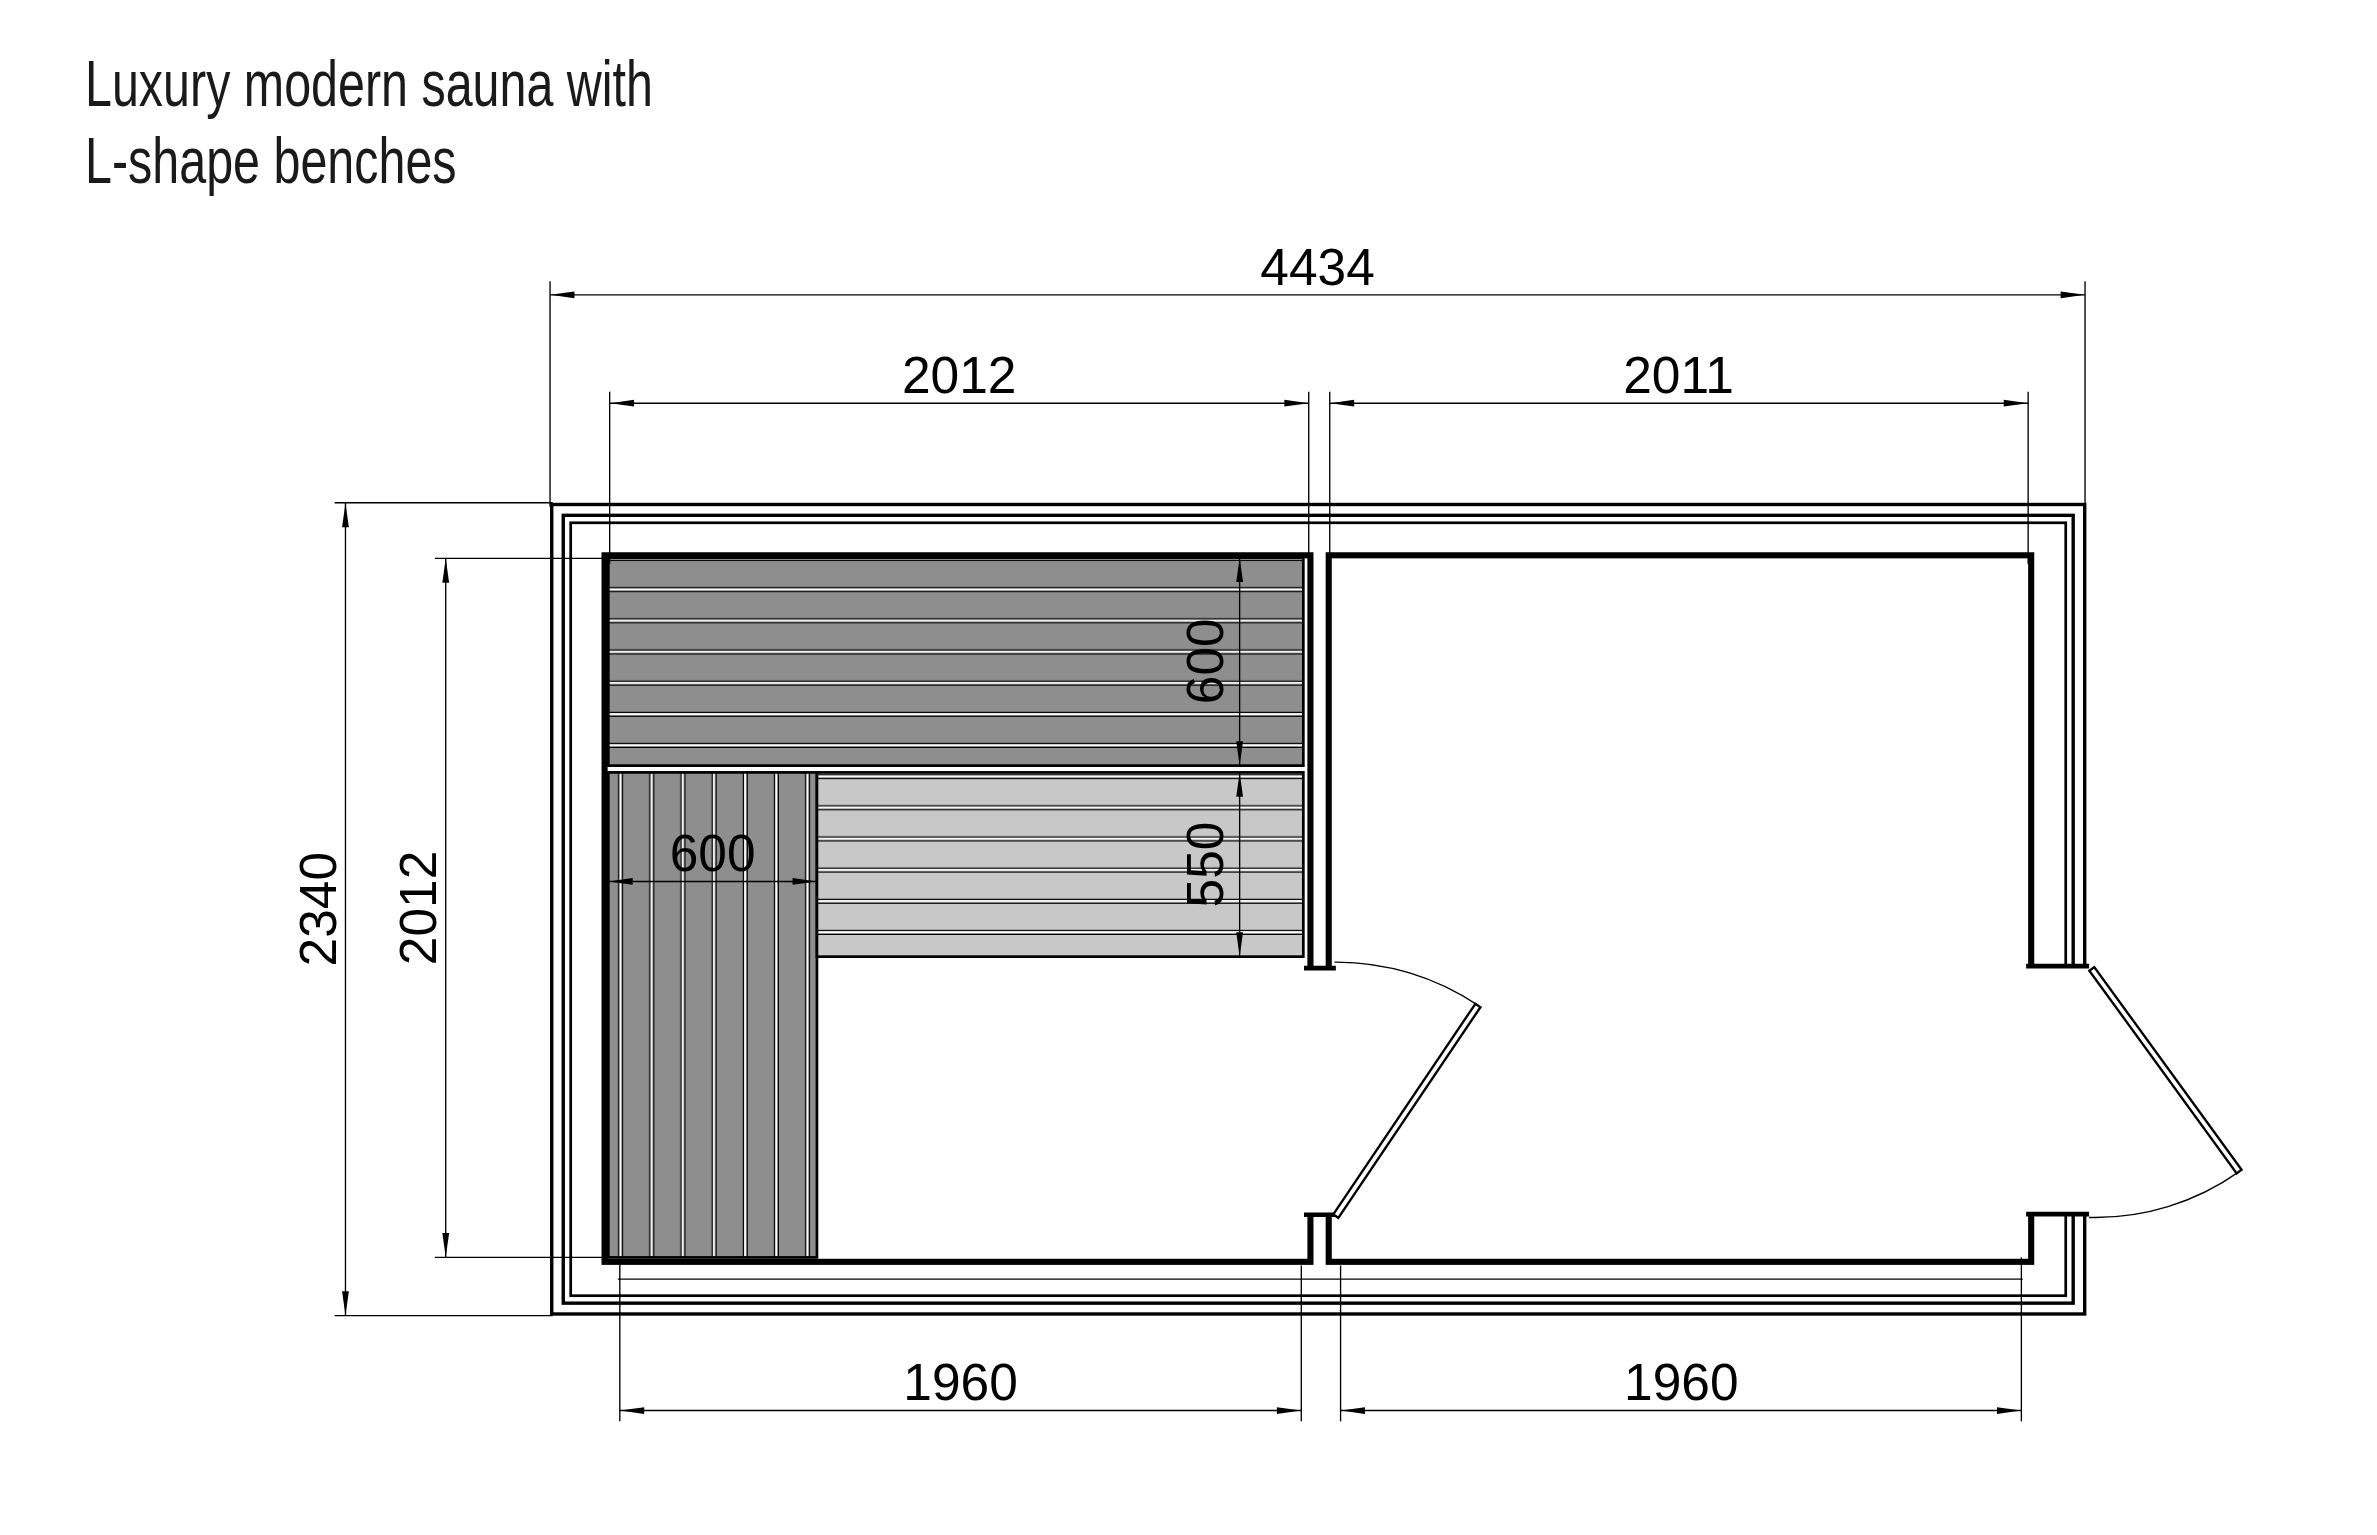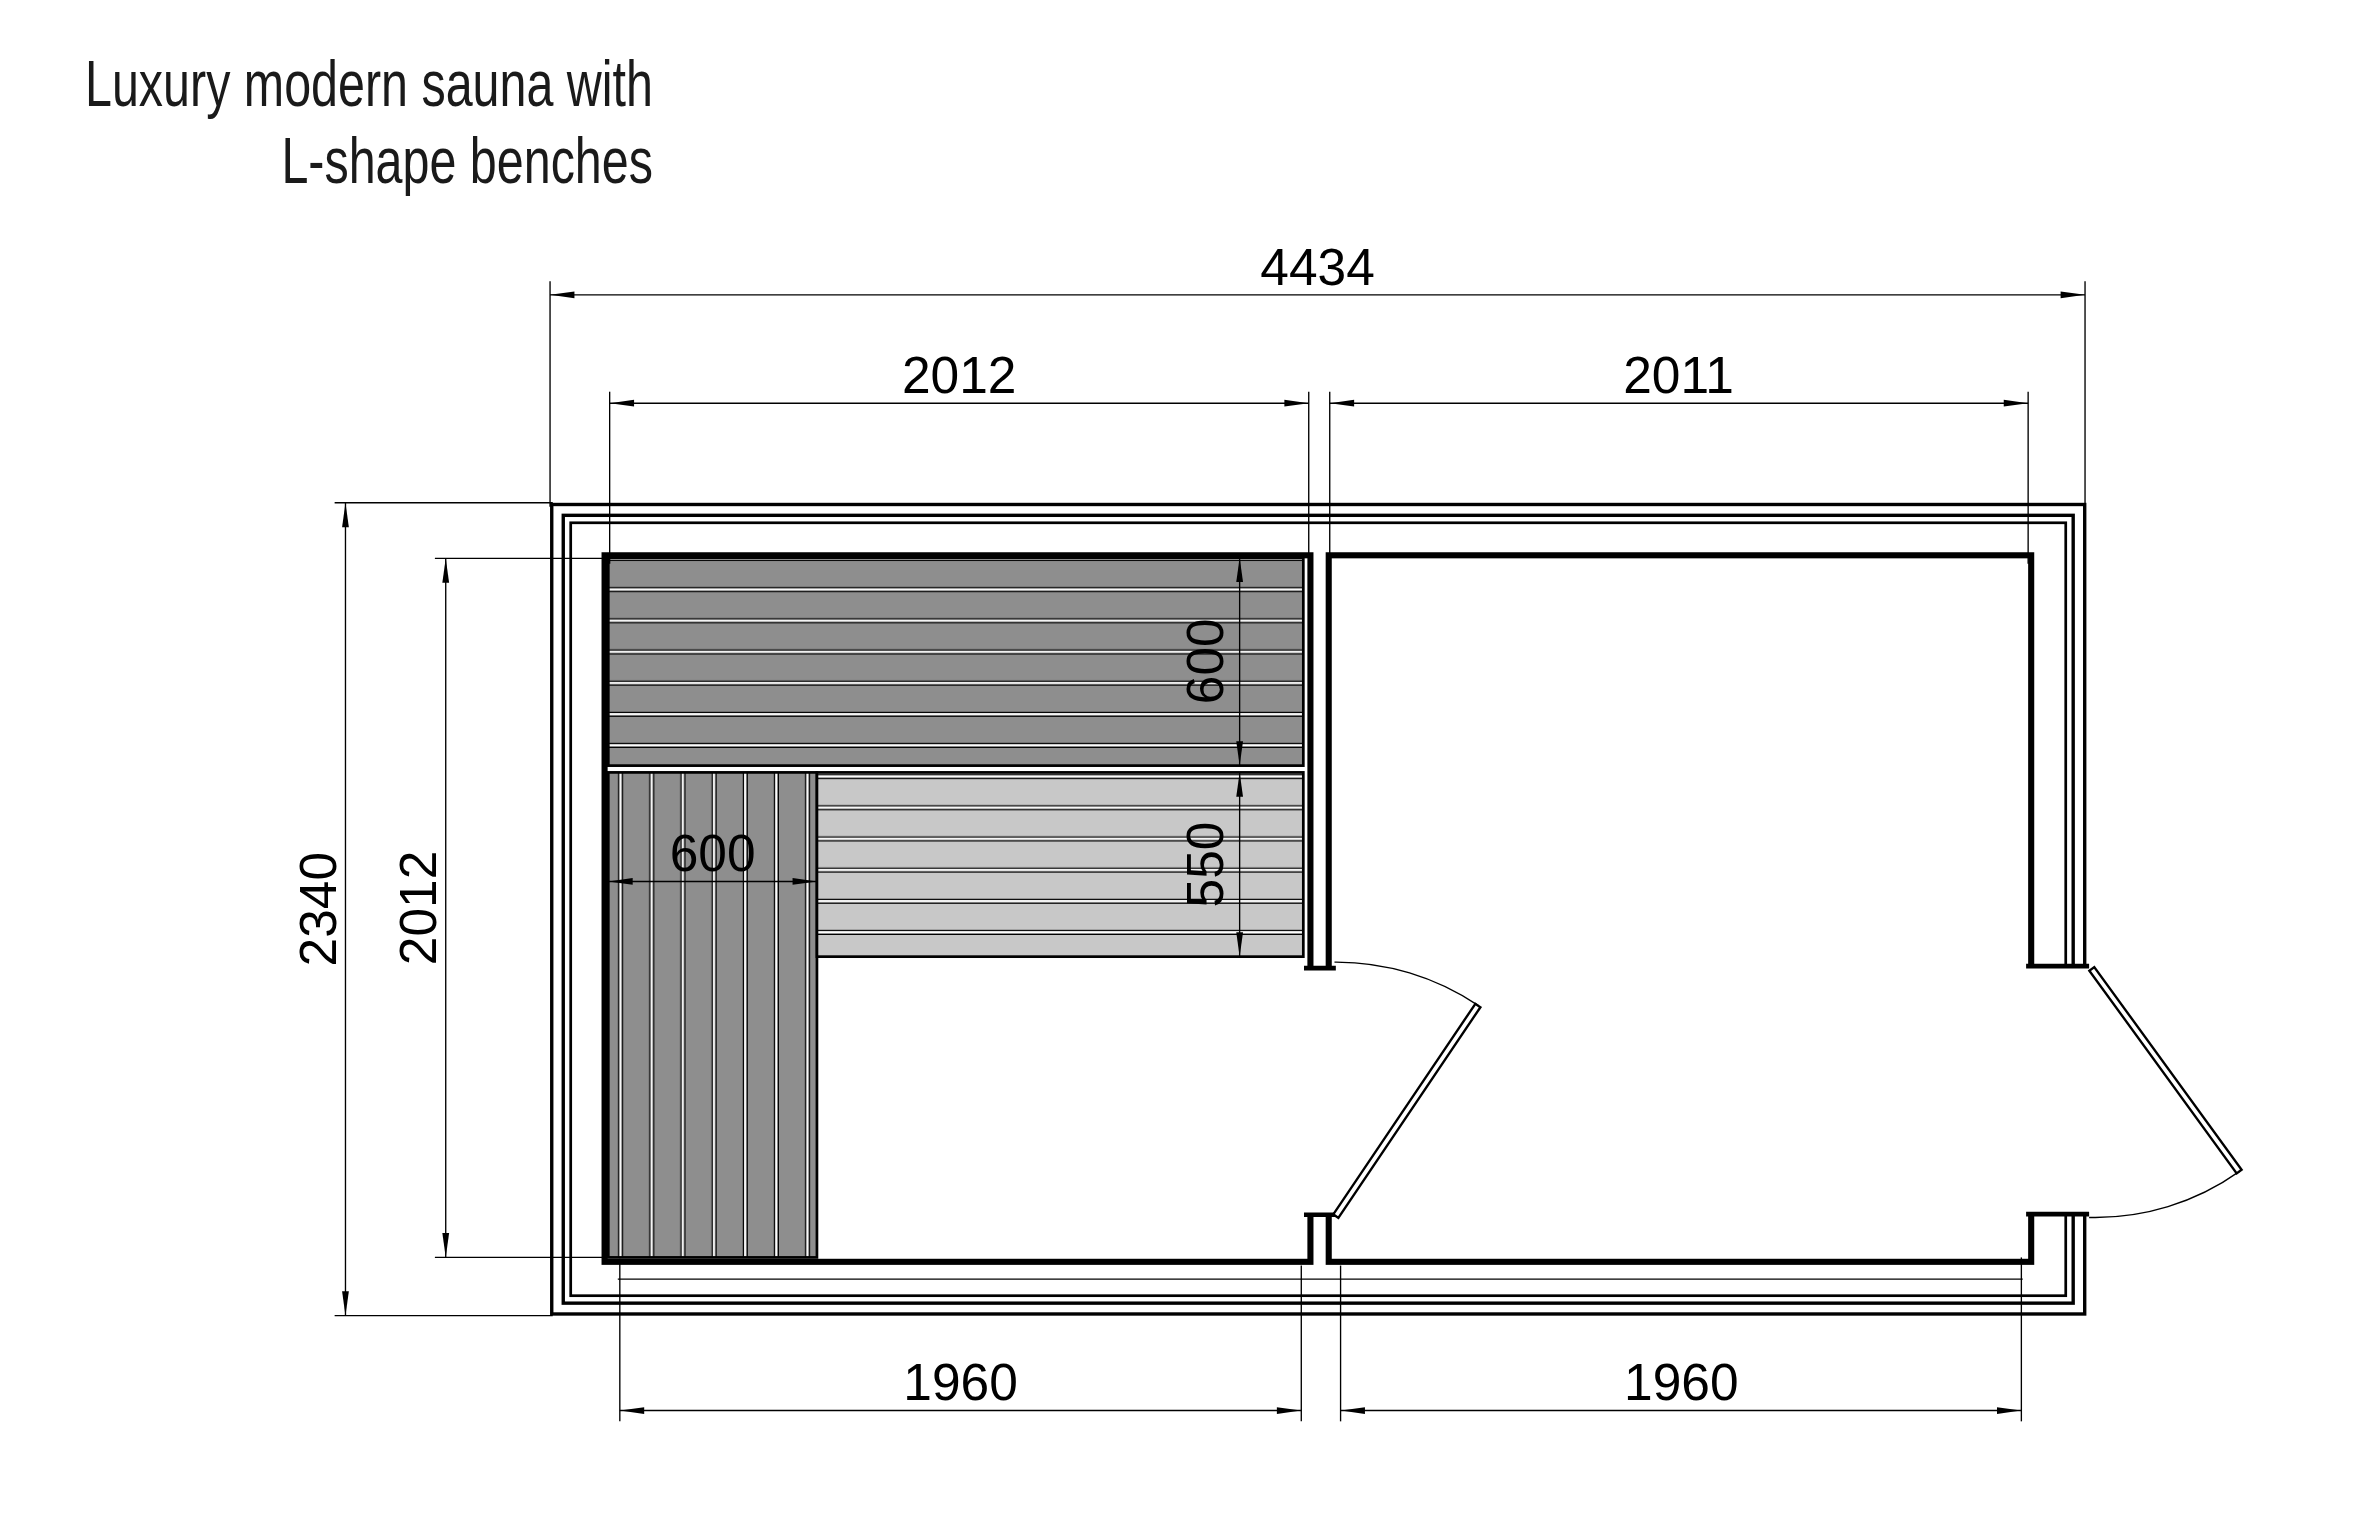--- a/index.html
+++ b/index.html
@@ -8,21 +8,21 @@
     --bench-dark:#8E8E8E;
     --bench-light:#C8C8C8;
     --paper:#FFFFFF;
   }
   *{margin:0;padding:0;box-sizing:border-box;}
   html,body{background:var(--paper);}
   body{
     width:2377px;height:1536px;position:relative;overflow:hidden;
     font-family:"Liberation Sans", sans-serif;
   }
-  .canvas{position:absolute;inset:0;background:var(--paper);text-align:right;}
+  .canvas{position:absolute;inset:0;background:var(--paper);}
   .plan-svg{position:absolute;left:0;top:0;width:2377px;height:1536px;}
   .title{
     position:absolute;left:85px;top:45px;
     font-size:65px;line-height:77px;font-weight:400;
     color:var(--ink);letter-spacing:0px;white-space:nowrap;
     transform:scaleX(0.745);transform-origin:left top;
   }
   .dim-text{
     font-family:"Liberation Sans", sans-serif;
     font-size:76px;fill:var(--line);

